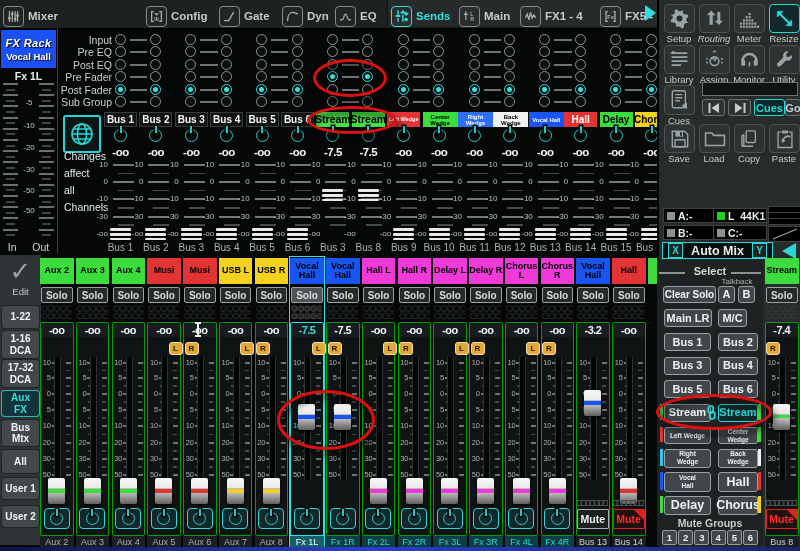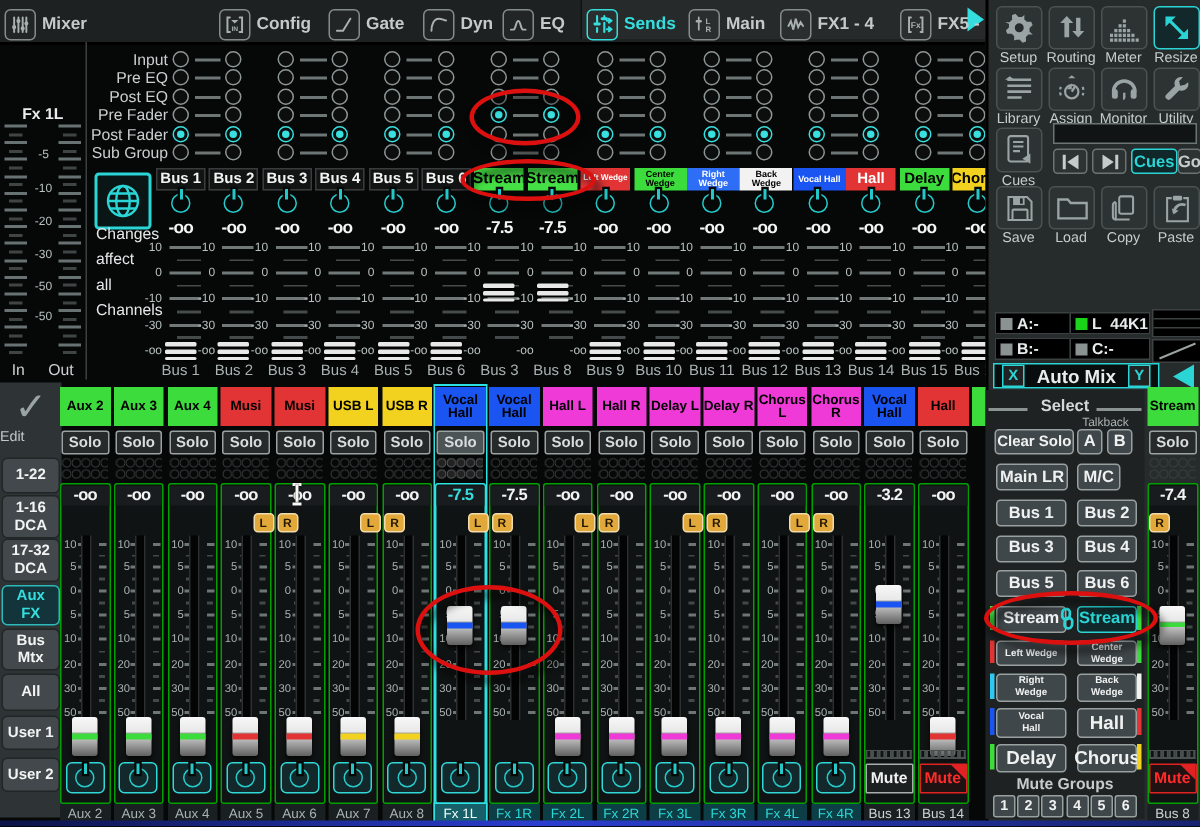--- a/index.html
+++ b/index.html
@@ -43,21 +43,21 @@
   .scap i{display:block;height:3px;background:#e8e8e8;margin-bottom:2px;border-radius:1px;box-shadow:0 1px 1px #000;}
   .busfoot{position:absolute;top:242px;height:12px;text-align:center;font-size:10px;color:#a9b1b1;}
   .pwr{position:relative;width:11px;height:11px;border:1.8px solid #26caca;border-radius:50%;}
   .pwr::after{content:'';position:absolute;left:50%;top:-4px;width:2px;height:7px;margin-left:-1px;background:#24c8c8;box-shadow:0 0 0 1.5px #060808;}
   .sknob{position:absolute;top:129px;display:flex;justify-content:center;}
   #globe{left:63px;top:115px;width:34px;height:34px;border:2px solid #2bd5d5;border-radius:3px;background:#0a1616;display:flex;align-items:center;justify-content:center;}
   .note{position:absolute;left:64px;font-size:10.5px;color:#e4e8e8;}
   
   #leftrail{left:0;top:255px;width:41px;height:290px;background:#2e3436;}
   #editmark{position:absolute;left:0;top:2px;width:41px;text-align:center;font-size:26px;font-weight:bold;color:#9aa4a4;line-height:28px;}
-  #editlab{position:absolute;left:0;top:31px;width:41px;text-align:left;font-size:9.5px;color:#c2c8c8;}
+  #editlab{position:absolute;left:0;top:31px;width:41px;text-align:center;font-size:9.5px;color:#c2c8c8;}
   .railbtn{position:absolute;left:2px;width:37px;background:#42484b;border-radius:3px;box-shadow:0 0 0 1px #202526;
            color:#f2f4f4;font-weight:bold;font-size:10px;display:flex;align-items:center;justify-content:center;text-align:center;line-height:1.15;}
   .railbtn.active{background:#12343a;color:#35dede;box-shadow:0 0 0 1px #2bb9b9;}
   
   .strip{position:absolute;top:257px;width:33.5px;height:291px;}
   .strip .name{position:absolute;left:0;top:1px;width:100%;height:26px;color:#000;font-weight:bold;font-size:9px;
                display:flex;align-items:center;justify-content:center;text-align:center;line-height:1.05;overflow:hidden;}
   .strip .solo{position:absolute;left:1px;top:30px;width:29.5px;height:14px;background:#272a2a;border:1px solid #9aa2a2;border-radius:2px;
                color:#d8dcdc;font-weight:bold;font-size:10px;display:flex;align-items:center;justify-content:center;}
   .strip.sel .solo{background:#4d5456;}
@@ -214,20 +214,24 @@
           <svg width="13" height="13" viewBox="0 0 16 16" fill="none" stroke="currentColor" stroke-width="1.6" stroke-linecap="round">
             <path d="M4 2H2.5v12H4M12 2h1.5v12H12"></path>
             <text x="8" y="11" font-size="7" text-anchor="middle" fill="currentColor" stroke="none" font-weight="bold">Fx</text>
           </svg>
         </div>
         <div class="tlabel">FX5 -</div>
       </div>
     </div>
 
   <div id="fxpanel" class="abs">
+    <div id="fxtitle">
+      <div class="t1">FX Rack</div>
+      <div class="t2">Vocal Hall</div>
+    </div>
     <div id="fxchan">Fx 1L</div>
     <div id="fxmeter" style="position: absolute; left: 0px; top: 0px;">
         <div class="mcol" style="left: 3px; top: 55px; height: 155px;">
           <div class="mtick" style="top: 0px; left: 0px; width: 15px; opacity: 0.95;"></div>
           <div class="mtick" style="top: 5.6px; left: 3px; width: 9px; opacity: 0.55;"></div>
           <div class="mtick" style="top: 11.2px; left: 0px; width: 15px; opacity: 0.95;"></div>
           <div class="mtick" style="top: 16.8px; left: 3px; width: 9px; opacity: 0.55;"></div>
           <div class="mtick" style="top: 22.4px; left: 0px; width: 15px; opacity: 0.95;"></div>
           <div class="mtick" style="top: 28px; left: 3px; width: 9px; opacity: 0.55;"></div>
           <div class="mtick" style="top: 33.6px; left: 0px; width: 15px; opacity: 0.95;"></div>
@@ -1842,21 +1846,21 @@
       </div>
       <div class="silab" style="left: 2px; top: 33px;">Setup</div>
       <div class="sibox" style="left: 40px; top: 4px;">
         <span>
           <svg width="19" height="19" viewBox="0 0 24 24" fill="currentColor">
             <path d="M8 20V8H4.5L10 2l5.5 6H12v12z" transform="translate(-2.2,0)"></path>
             <path d="M16 4v12h3.5L14 22l-5.5-6H12V4z" transform="translate(4.6,0) scale(0.92) "></path>
           </svg>
         </span>
       </div>
-      <div class="silab" style="left: 37px; top: 33px;">Routing</div>
+      <div class="silab" style="left: 37px; top: 33px; font-style: italic;">Routing</div>
       <div class="sibox" style="left: 75px; top: 4px;">
         <span>
           <svg width="21" height="19" viewBox="0 0 26 24" fill="currentColor">
             <g>
               <rect x="1" y="21" width="2.6" height="2.8"></rect>
               <rect x="1" y="17" width="2.6" height="2.8"></rect>
             </g>
             <g>
               <rect x="4.6" y="21" width="2.6" height="2.8"></rect>
               <rect x="4.6" y="17" width="2.6" height="2.8"></rect>

